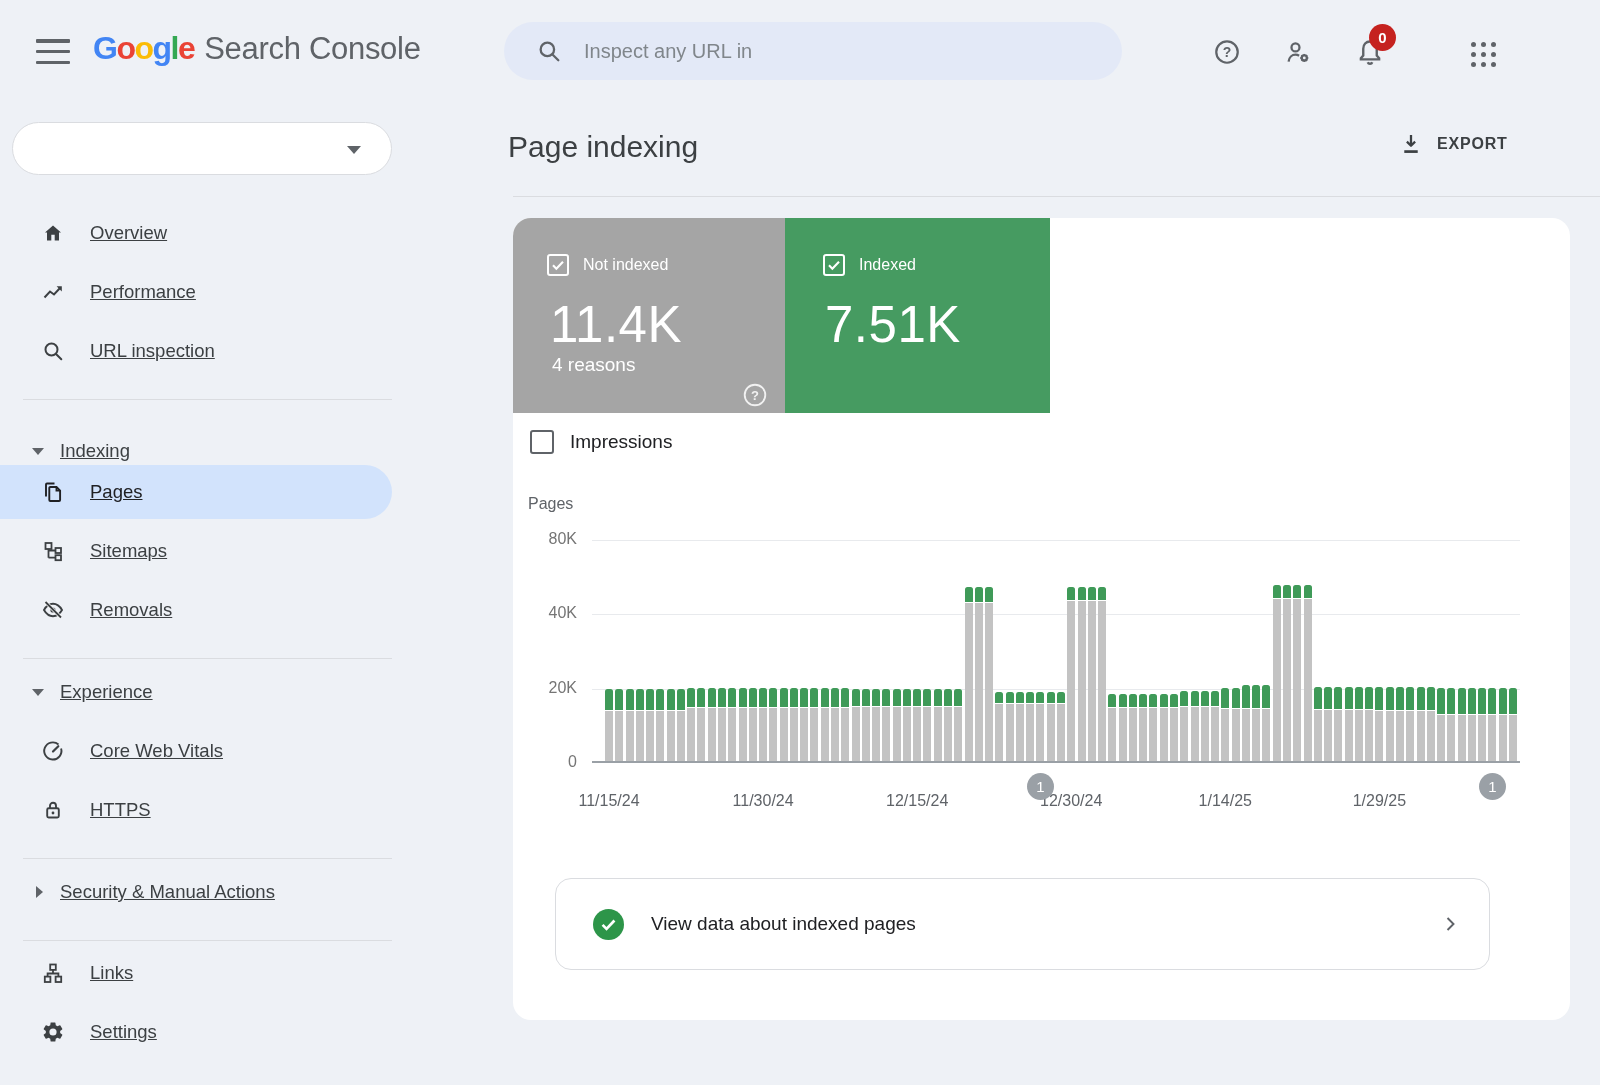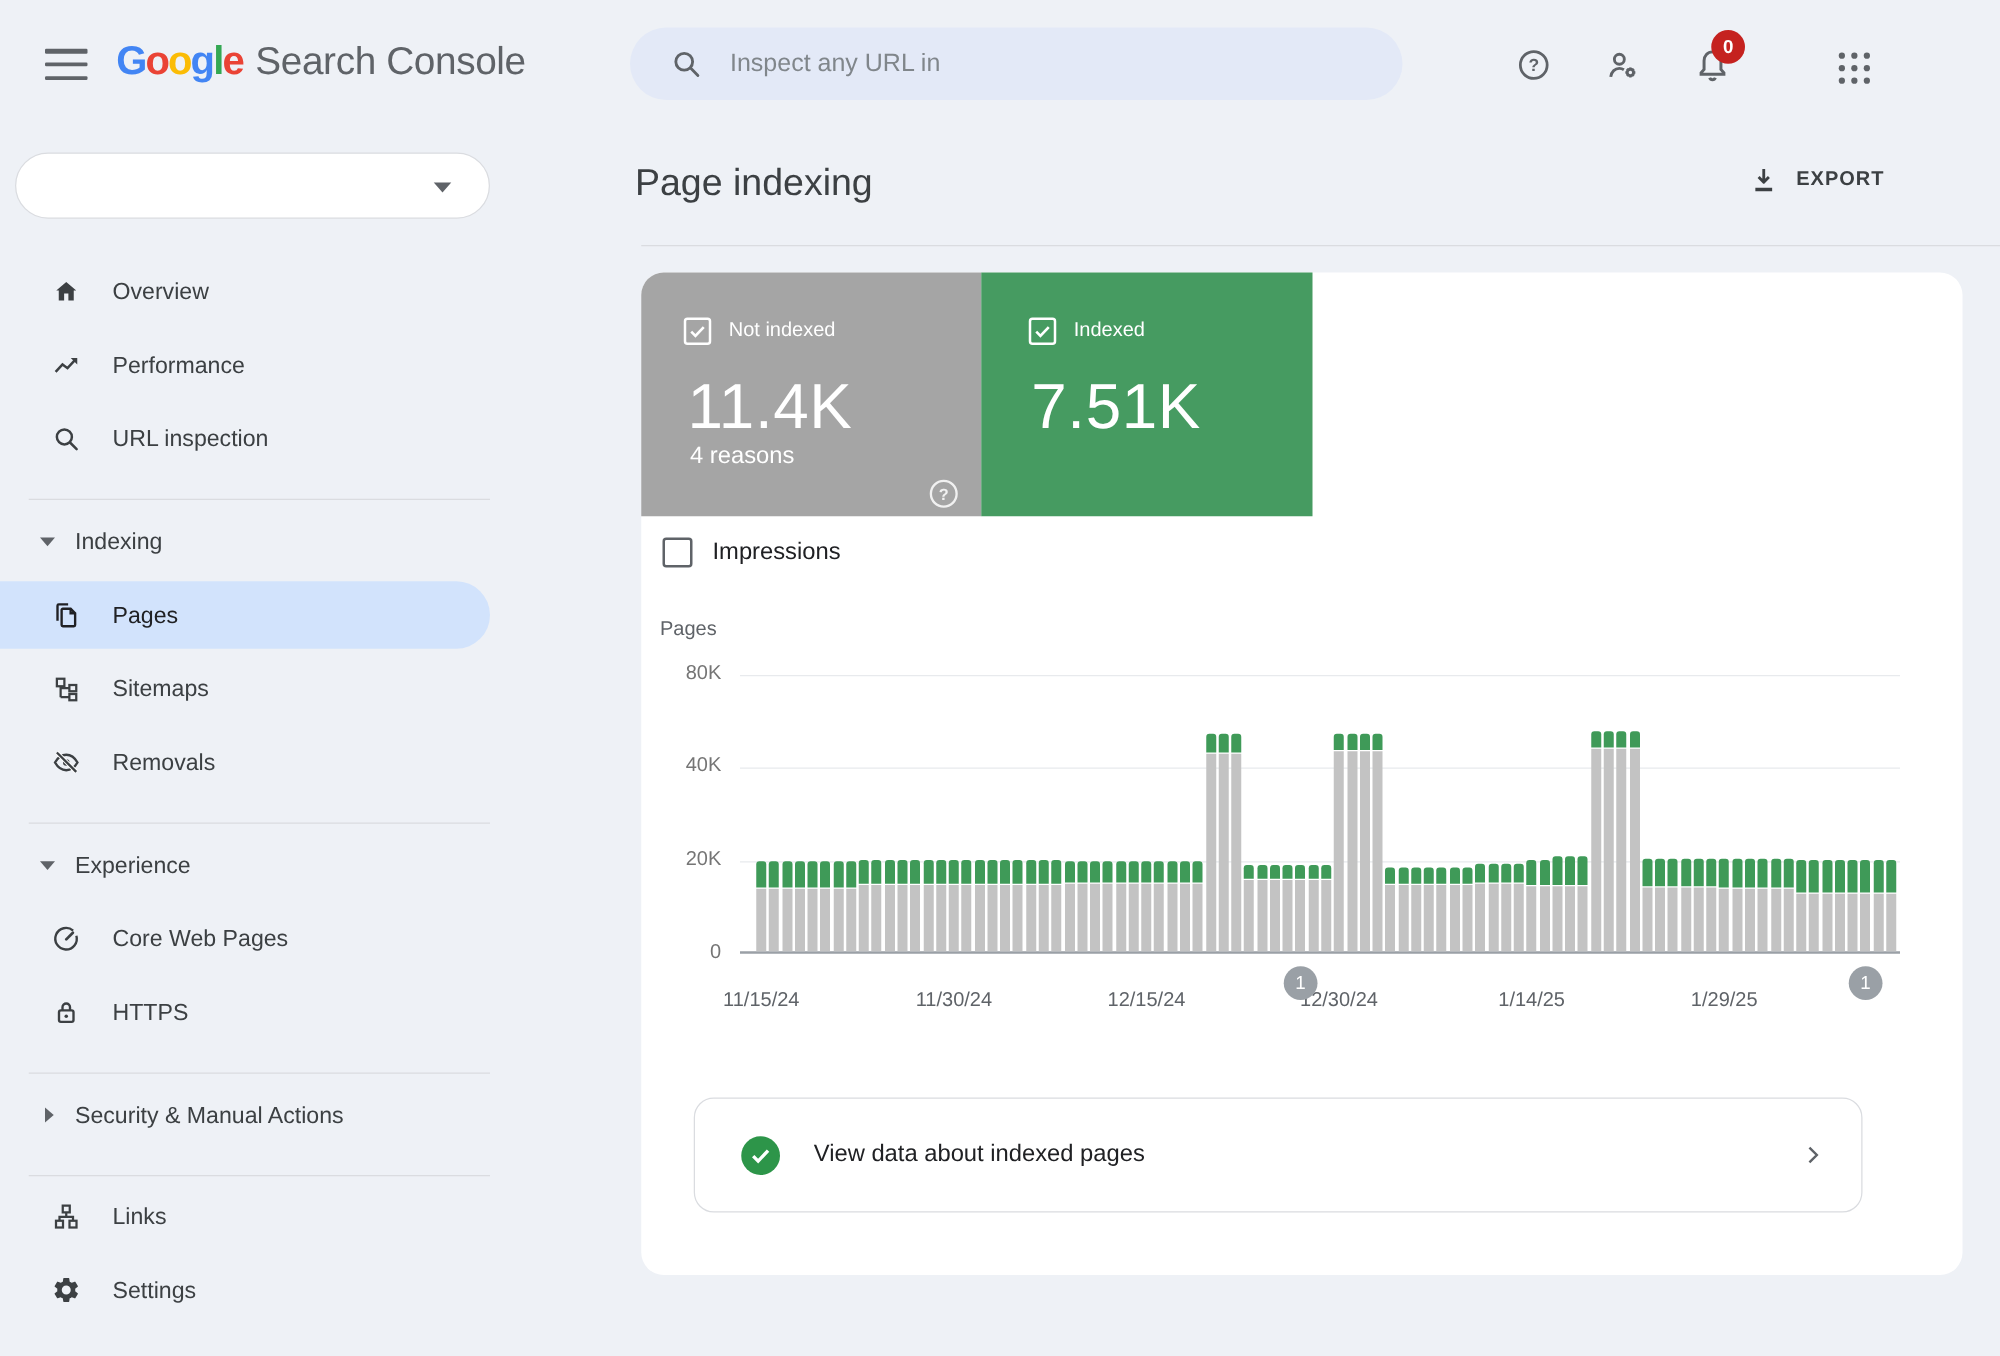--- a/index.html
+++ b/index.html
@@ -26,21 +26,21 @@
   .tb-icon { top:37px; width:30px; height:30px; display:flex; align-items:center; justify-content:center; cursor:pointer; }
   .badge { left:1369px; top:24px; width:27px; height:27px; border-radius:50%; background:#c5221f; color:#fff; font-size:15px; font-weight:bold; display:flex; align-items:center; justify-content:center; z-index:3; }
   .apps-grid { display:grid; grid-template-columns:repeat(3,5px); grid-template-rows:repeat(3,5px); gap:5px; }
   .apps-grid i { width:5px; height:5px; background:#5f6368; border-radius:50%; }
 
   
   .prop-selector { left:12px; top:122px; width:380px; height:53px; background:#fff; border:1px solid #dadce0; border-radius:27px; cursor:pointer; }
   .prop-caret { position:absolute; right:30px; top:23px; width:0; height:0; border-left:7px solid transparent; border-right:7px solid transparent; border-top:8px solid #5f6368; }
   .nav-item, .nav-section { left:0; width:392px; height:54px; display:flex; align-items:center; cursor:pointer; }
   .nav-item .nav-icon { position:absolute; left:40px; width:26px; height:26px; display:flex; align-items:center; justify-content:center; color:#3c4043; }
-  .nav-label { position:absolute; left:90px; font-size:18.5px; color:#3c4043; white-space:nowrap; }
+  .nav-label { position:absolute; left:90px; font-size:18.5px; color:#3c4043; white-space:nowrap;text-decoration:underline; }
   .nav-section .nav-label { left:60px; }
   .nav-item.active { background:#d2e3fc; border-radius:0 28px 28px 0; }
   .caret-down { position:absolute; left:32px; width:0; height:0; border-left:6px solid transparent; border-right:6px solid transparent; border-top:7px solid #5f6368; }
   .caret-right { position:absolute; left:36px; width:0; height:0; border-top:6px solid transparent; border-bottom:6px solid transparent; border-left:7px solid #5f6368; }
   .side-divider { left:23px; width:369px; height:1px; background:#dadce0; }
 
   
   .main-divider { left:513px; top:196px; width:1087px; height:1px; background:#dadce0; }
   .page-title { left:508px; top:130px; font-size:30px; color:#3c4043; }
   .export-btn { left:1398px; top:131px; display:flex; align-items:center; gap:13px; cursor:pointer; }
@@ -178,21 +178,21 @@
       <svg width="24" height="24" viewBox="0 0 24 24" fill="none" stroke="#3c4043" stroke-width="2">
         <circle cx="10.5" cy="10.5" r="6"></circle>
         <line x1="15" y1="15" x2="20.3" y2="20.3" stroke-linecap="round"></line>
       </svg>
     </span>
   <span class="nav-label">URL inspection</span>
 </div>
 
 <div class="abs side-divider" style="top:399px"></div>
 
-<div class="abs nav-section" style="top:406px">
+<div class="abs nav-section" style="top:424px">
   <span class="caret-down"></span>
   <span class="nav-label">Indexing</span>
 </div>
 
 <div class="abs nav-item active" style="top:465px">
   <span class="nav-icon">
       <svg width="24" height="24" viewBox="0 0 24 24" fill="none" stroke="#202124" stroke-width="1.9">
         <path d="M5 16.5v-12c0-.6.4-1 1-1h7.5"></path>
         <path d="M9.3 7h6.2l3.6 3.6v9.4c0 .5-.4 1-1 1H9.3c-.5 0-1-.5-1-1V8c0-.6.5-1 1-1z"></path>
         <path d="M15.5 7v3.6h3.6"></path>
@@ -232,21 +232,21 @@
   <span class="nav-label">Experience</span>
 </div>
 
 <div class="abs nav-item" style="top:724px">
   <span class="nav-icon">
       <svg width="24" height="24" viewBox="0 0 24 24" fill="none" stroke="#3c4043" stroke-width="1.9">
         <path d="M17.5 5.5a8.6 8.6 0 1 0 2.6 4.1"></path>
         <line x1="12" y1="12.5" x2="17.3" y2="7.2" stroke-width="2.2" stroke-linecap="round"></line>
       </svg>
     </span>
-  <span class="nav-label">Core Web Pages</span>
+  <span class="nav-label">Core Web Vitals</span>
 </div>
 
 <div class="abs nav-item" style="top:783px">
   <span class="nav-icon">
       <svg width="24" height="24" viewBox="0 0 24 24" fill="none" stroke="#3c4043" stroke-width="1.9">
         <rect x="6.2" y="10.3" width="11.6" height="9.2" rx="1.5"></rect>
         <path d="M9 10.3V7.8a3 3 0 0 1 6 0v2.5"></path>
         <circle cx="12" cy="15" r="1.4" fill="#3c4043" stroke="none"></circle>
       </svg>
     </span>

